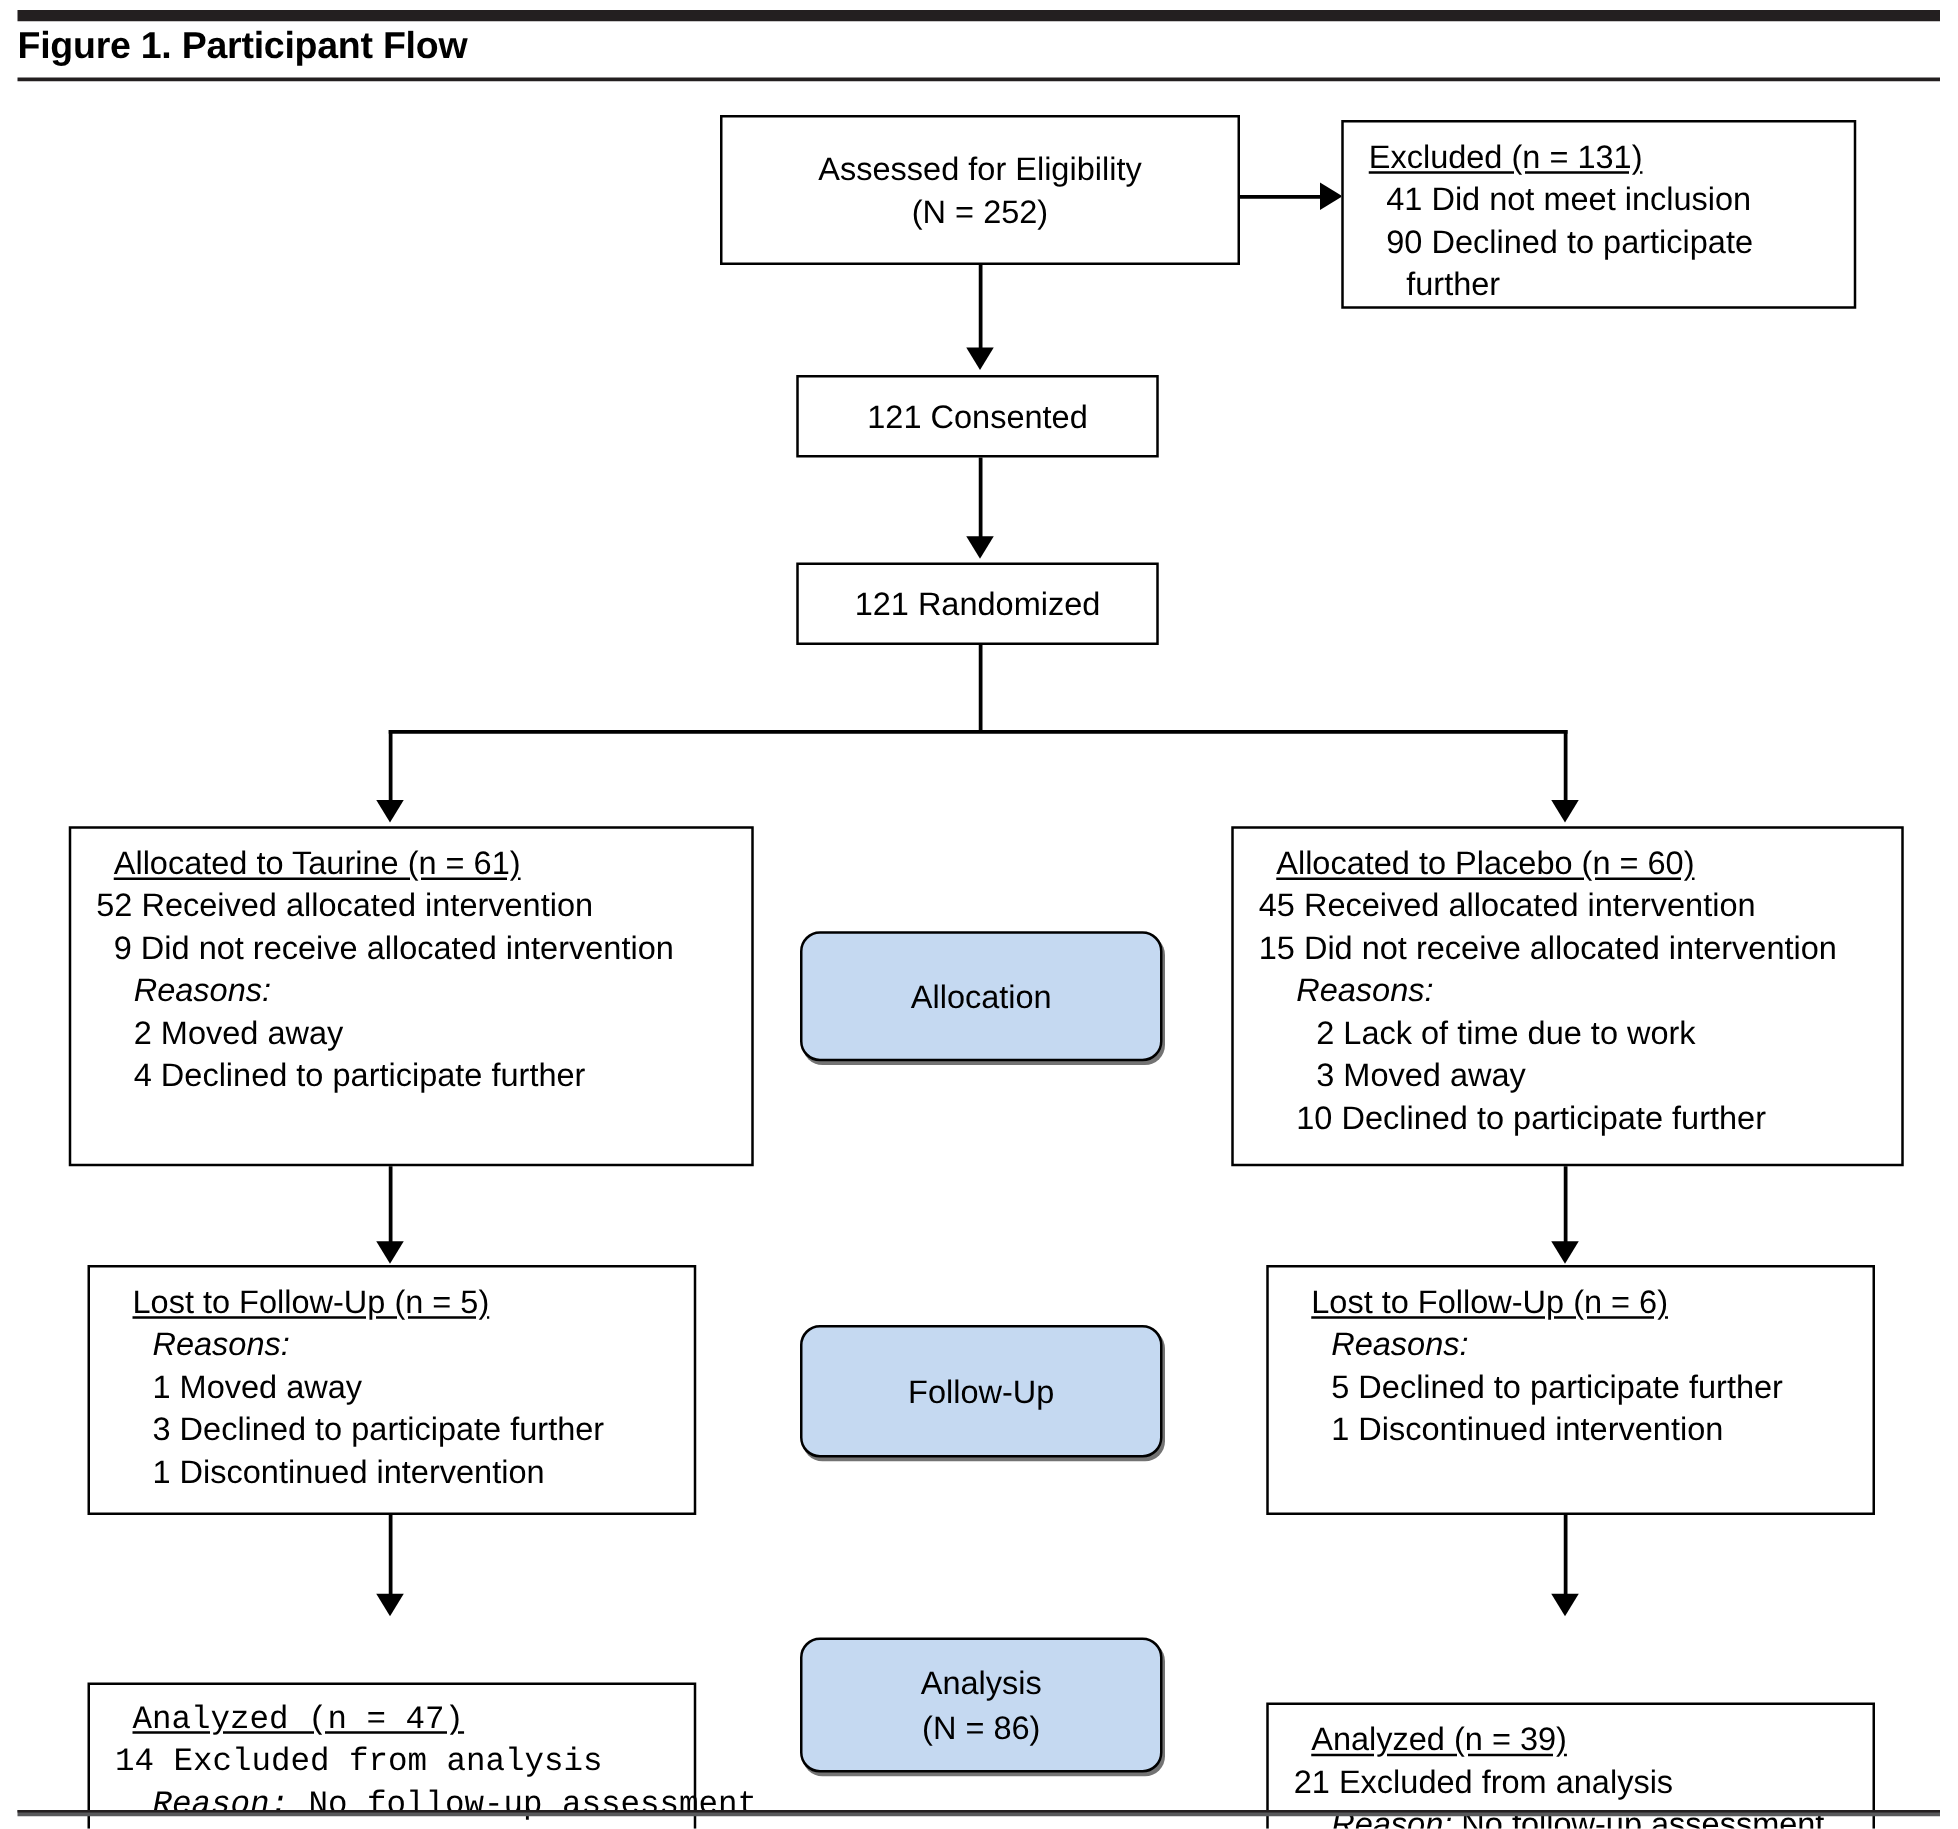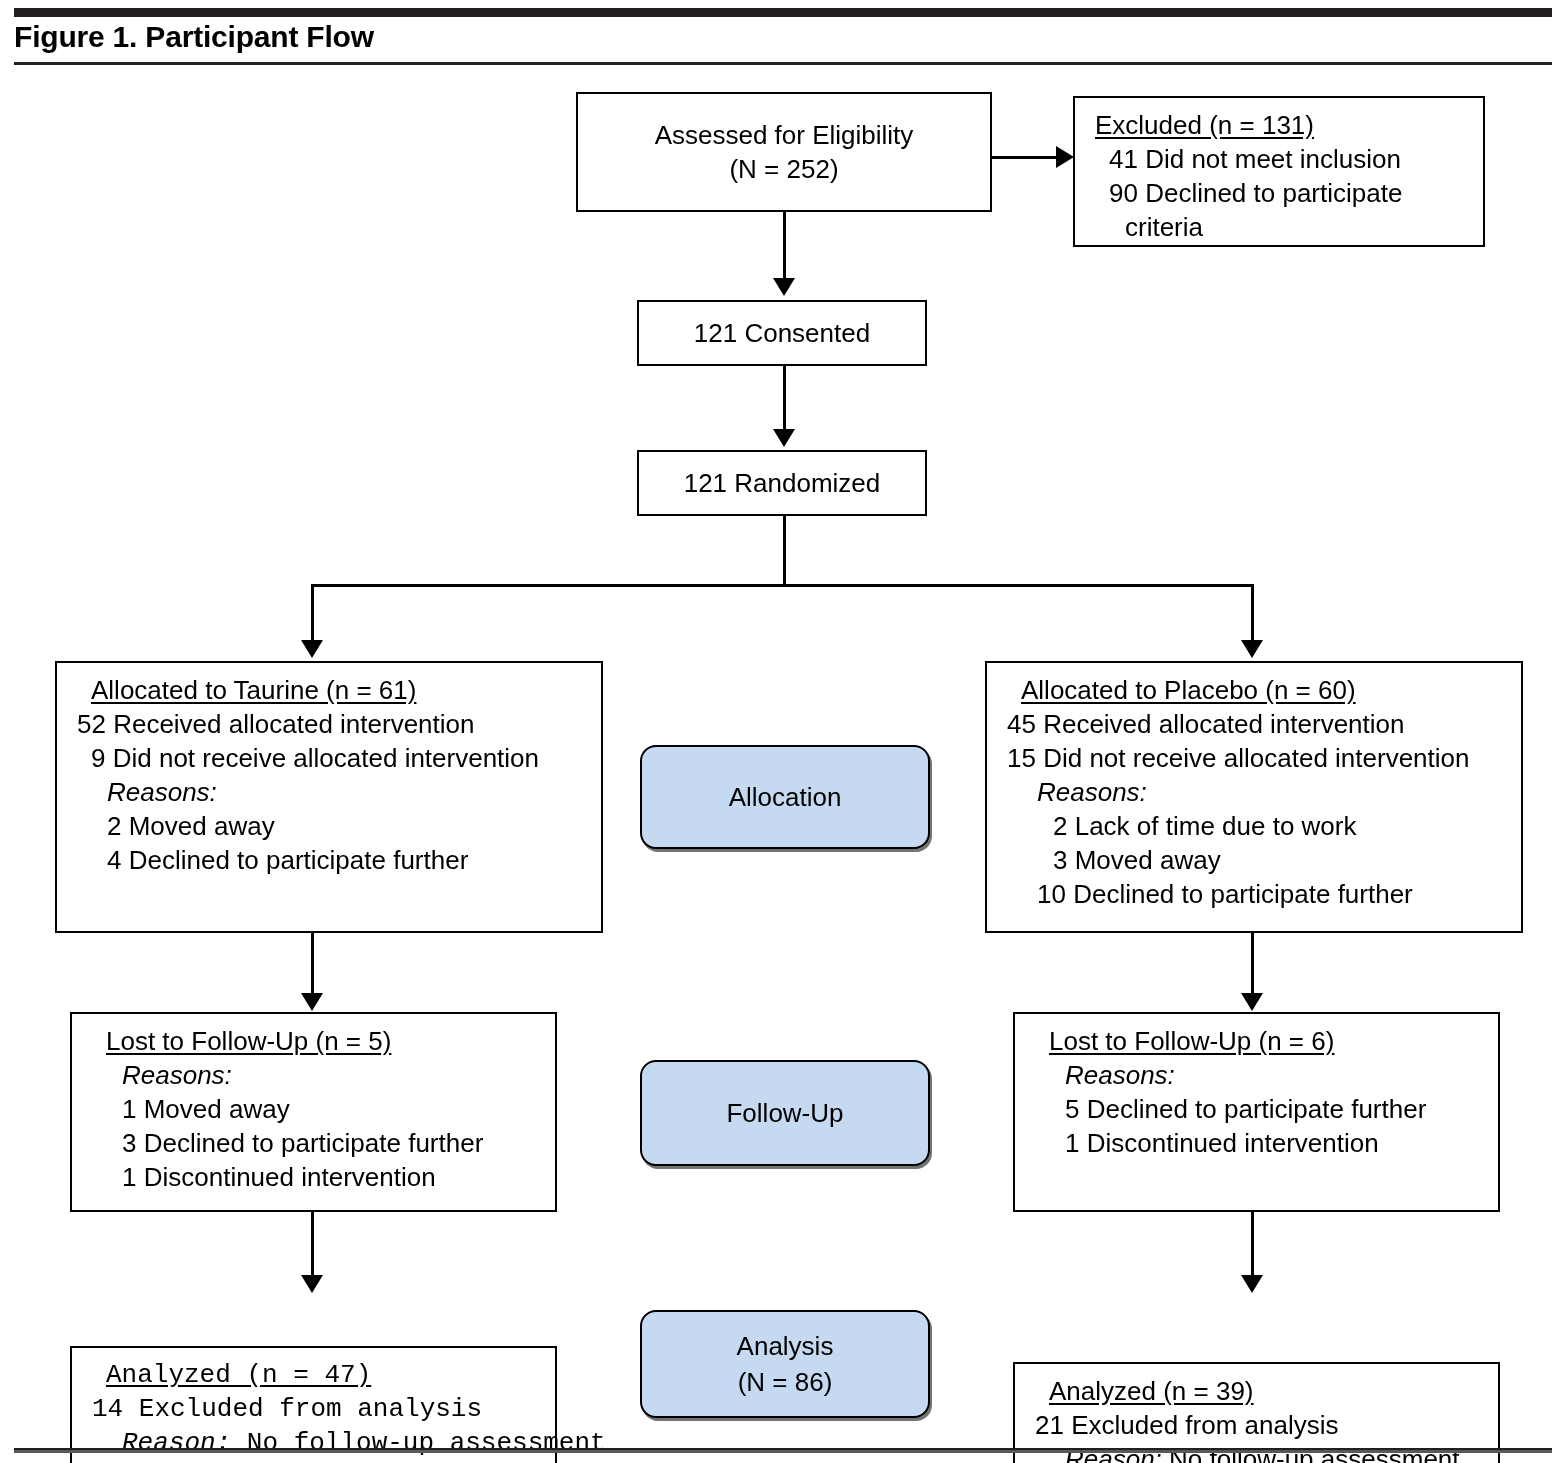--- a/index.html
+++ b/index.html
@@ -149,21 +149,21 @@
     <div class="ln">(N = 252)</div>
   </div>
 
   <div class="hline" style="left:992px; top:156px; width:66px;"></div>
   <div class="arrow-right" style="left:1056px; top:146px;"></div>
 
   <div class="box pad" style="left:1073px; top:96px; width:412px; height:151px;">
     <div class="hdr i1">Excluded (n = 131)</div>
     <div class="ln i2">41 Did not meet inclusion</div>
     <div class="ln i2">90 Declined to participate</div>
-    <div class="ln i3">criteria</div>
+    <div class="ln i3">further</div>
   </div>
 
   <div class="vline" style="left:783px; top:212px; height:70px;"></div>
   <div class="arrow-down" style="left:773px; top:278px;"></div>
 
   <div class="box center-text" style="left:637px; top:300px; width:290px; height:66px;">
     <div class="ln">121 Consented</div>
   </div>
 
   <div class="vline" style="left:783px; top:366px; height:68px;"></div>

